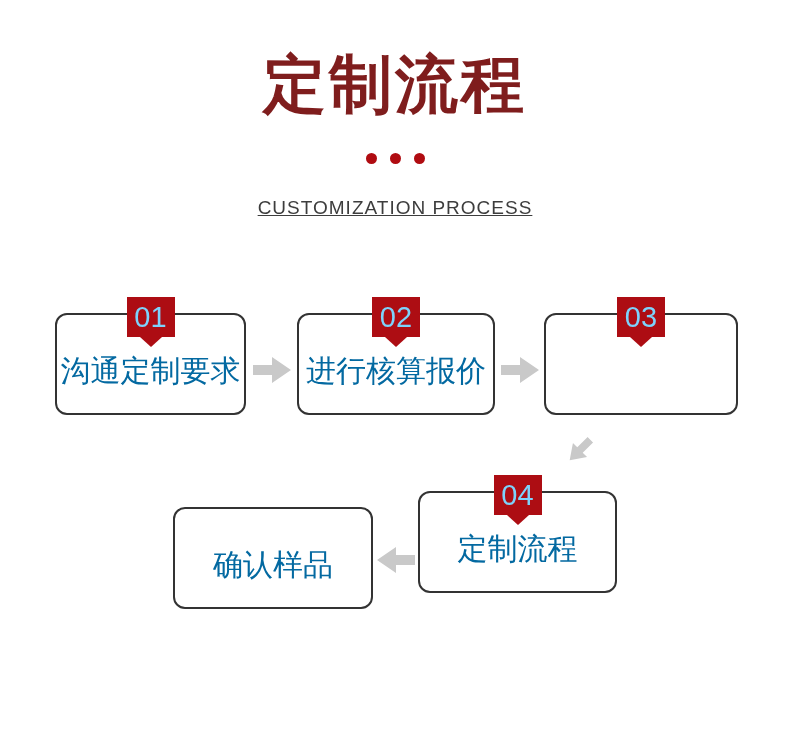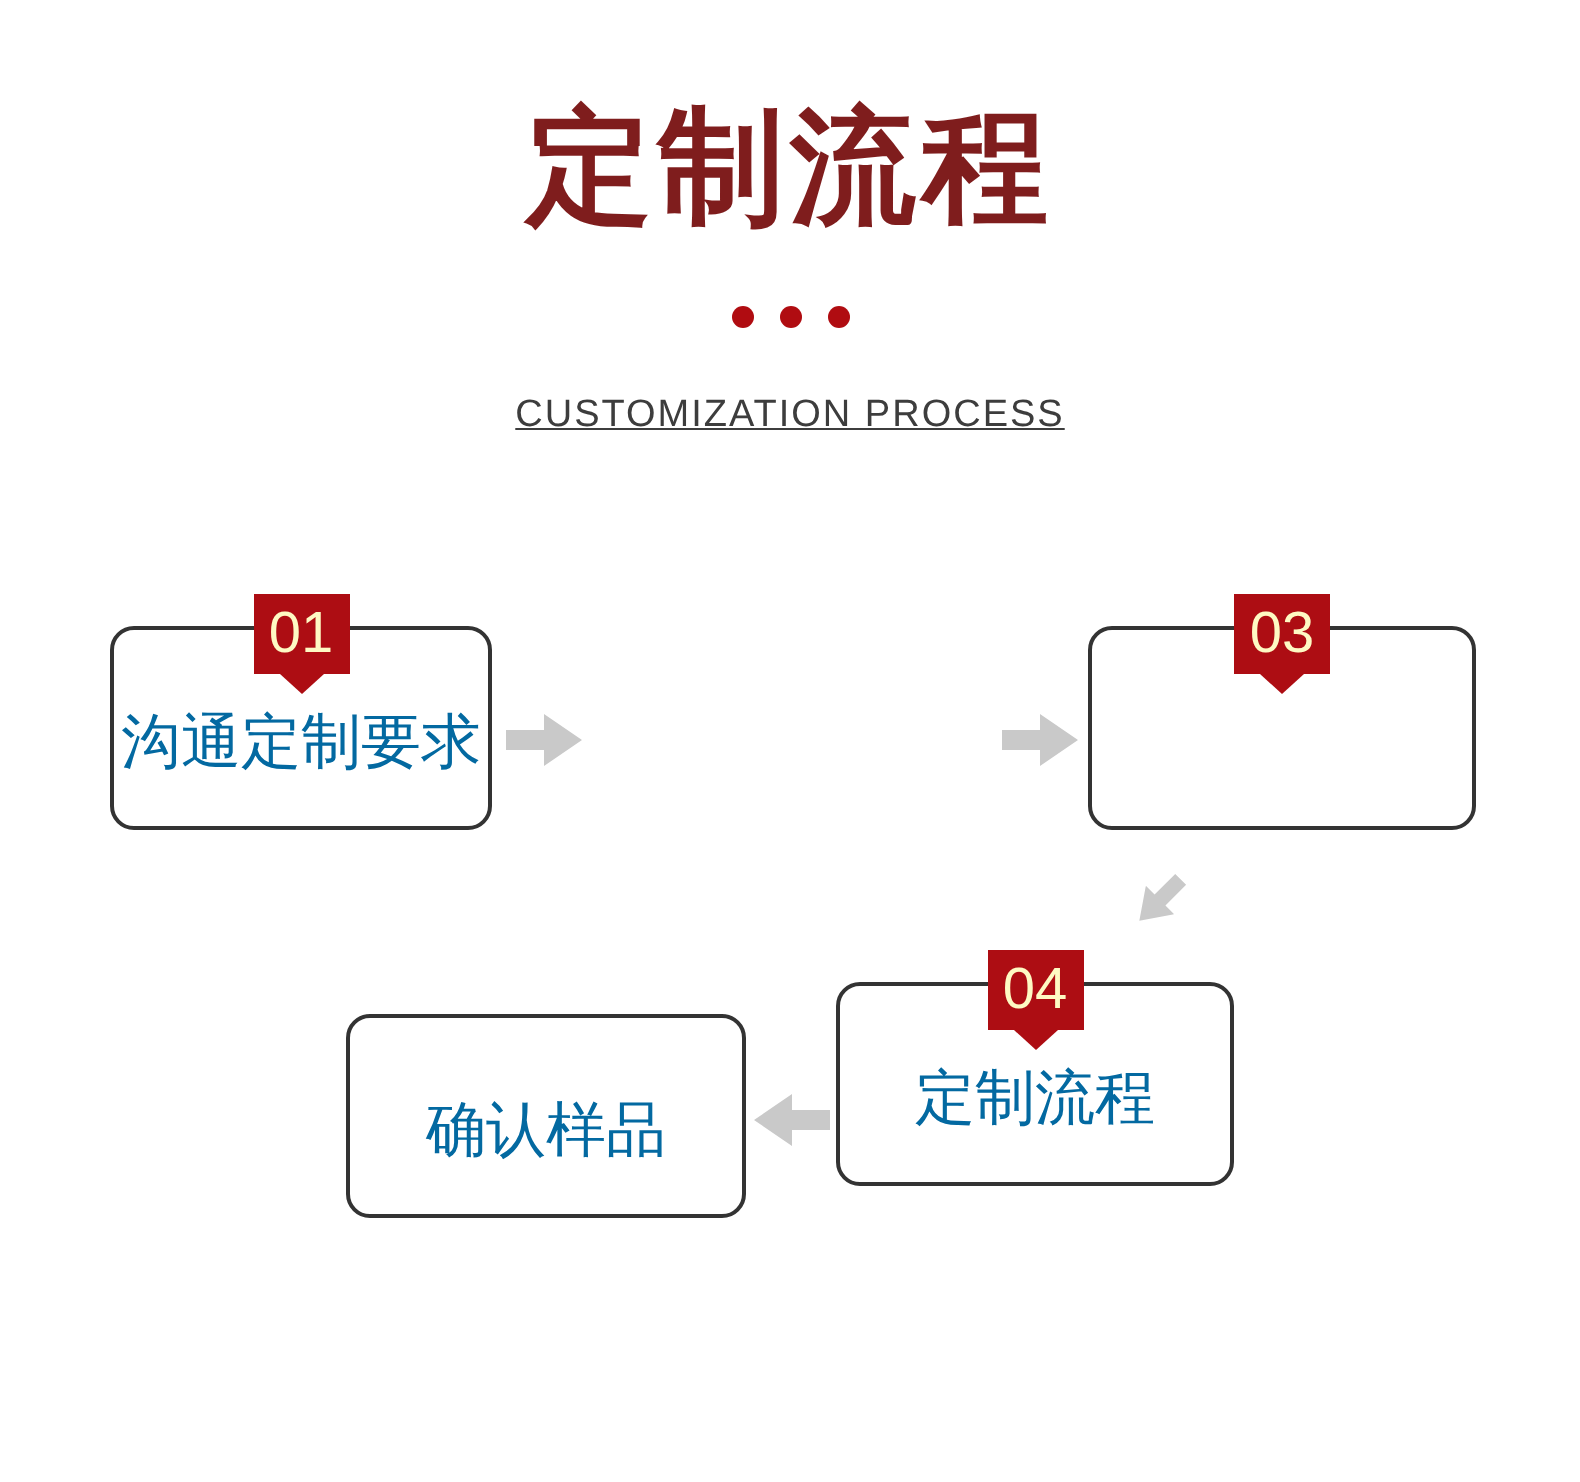--- a/index.html
+++ b/index.html
@@ -67,21 +67,21 @@
     white-space: nowrap;
   }
   .badge {
     position: absolute;
     top: -18px;
     left: 50%;
     transform: translateX(-50%);
     width: 48px;
     height: 40px;
     background: #ad0d13;
-    color: #fef9c3;
+    color: #7dd3fc;
     font-size: 29px;
     display: flex;
     align-items: center;
     justify-content: center;
   }
   .badge::after {
     content: "";
     position: absolute;
     top: 100%;
     left: 50%;
@@ -127,20 +127,24 @@
     <div class="badge">01</div>
     <span class="label">沟通定制要求</span>
   </div>
 
   <div class="arrow arrow-1">
     <svg width="38" height="26" viewBox="0 0 38 26" xmlns="http://www.w3.org/2000/svg">
       <path d="M0 8 H19 V0 L38 13 L19 26 V18 H0 Z"></path>
     </svg>
   </div>
 
+  <div class="step step-2">
+    <div class="badge">02</div>
+    <span class="label">进行核算报价</span>
+  </div>
 
   <div class="arrow arrow-2">
     <svg width="38" height="26" viewBox="0 0 38 26" xmlns="http://www.w3.org/2000/svg">
       <path d="M0 8 H19 V0 L38 13 L19 26 V18 H0 Z"></path>
     </svg>
   </div>
 
   <div class="step step-3">
     <div class="badge">03</div>
   </div>

